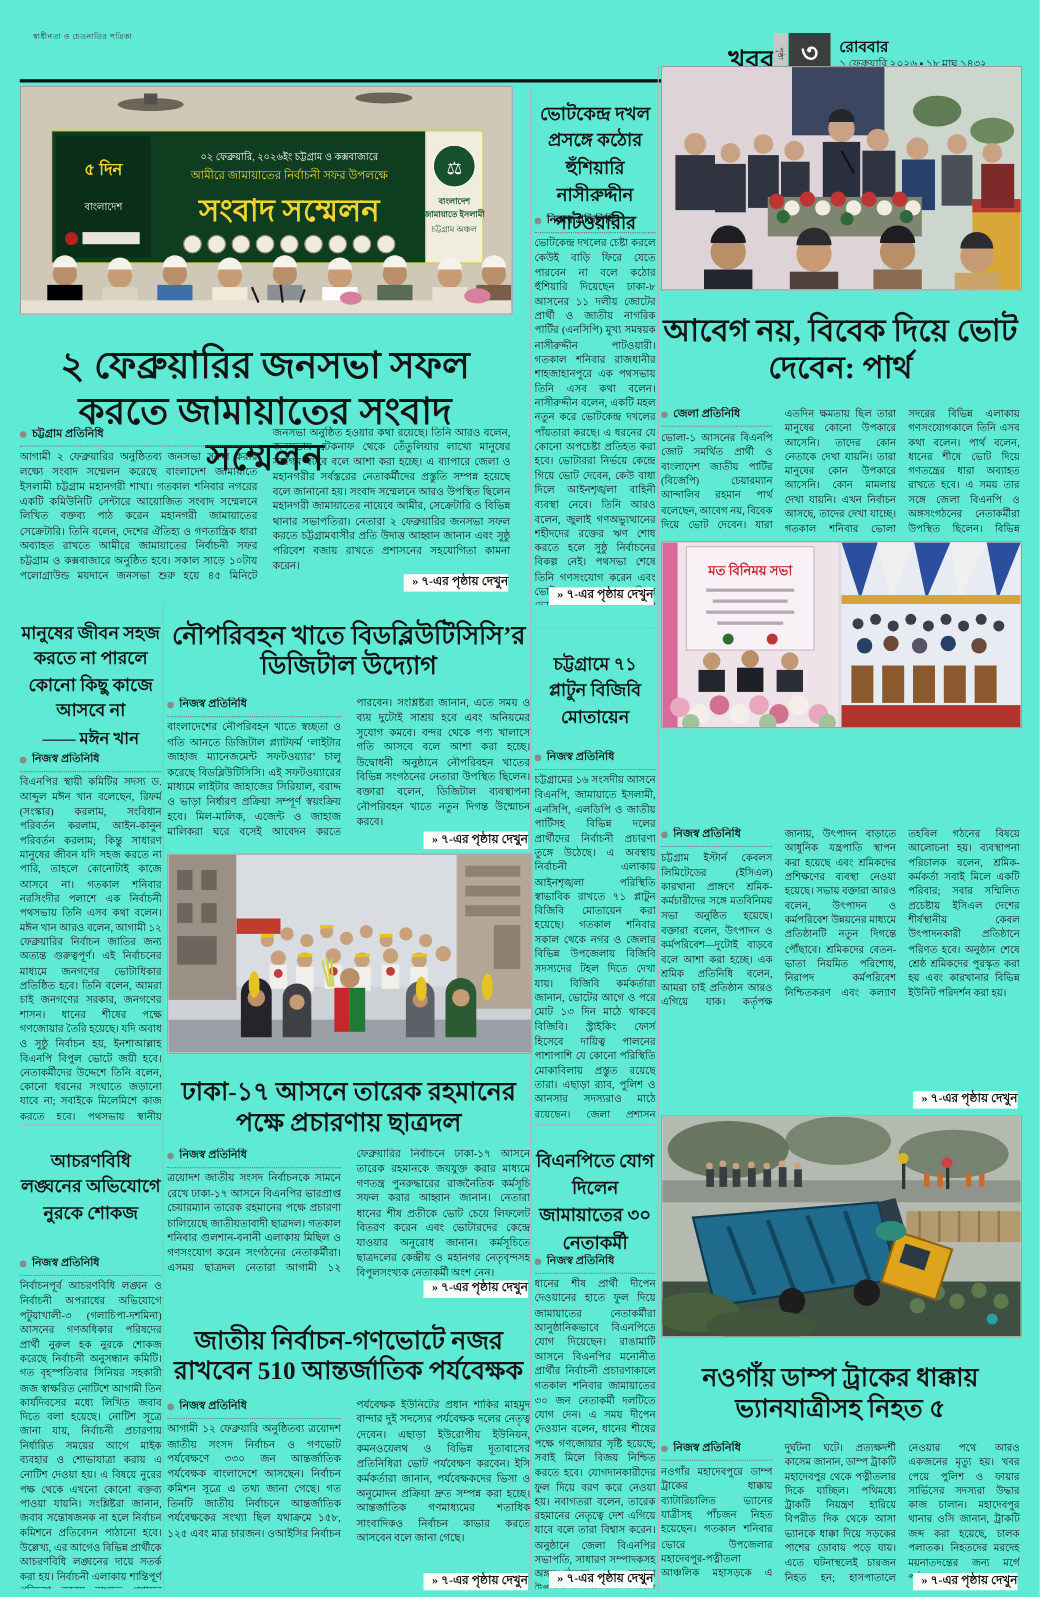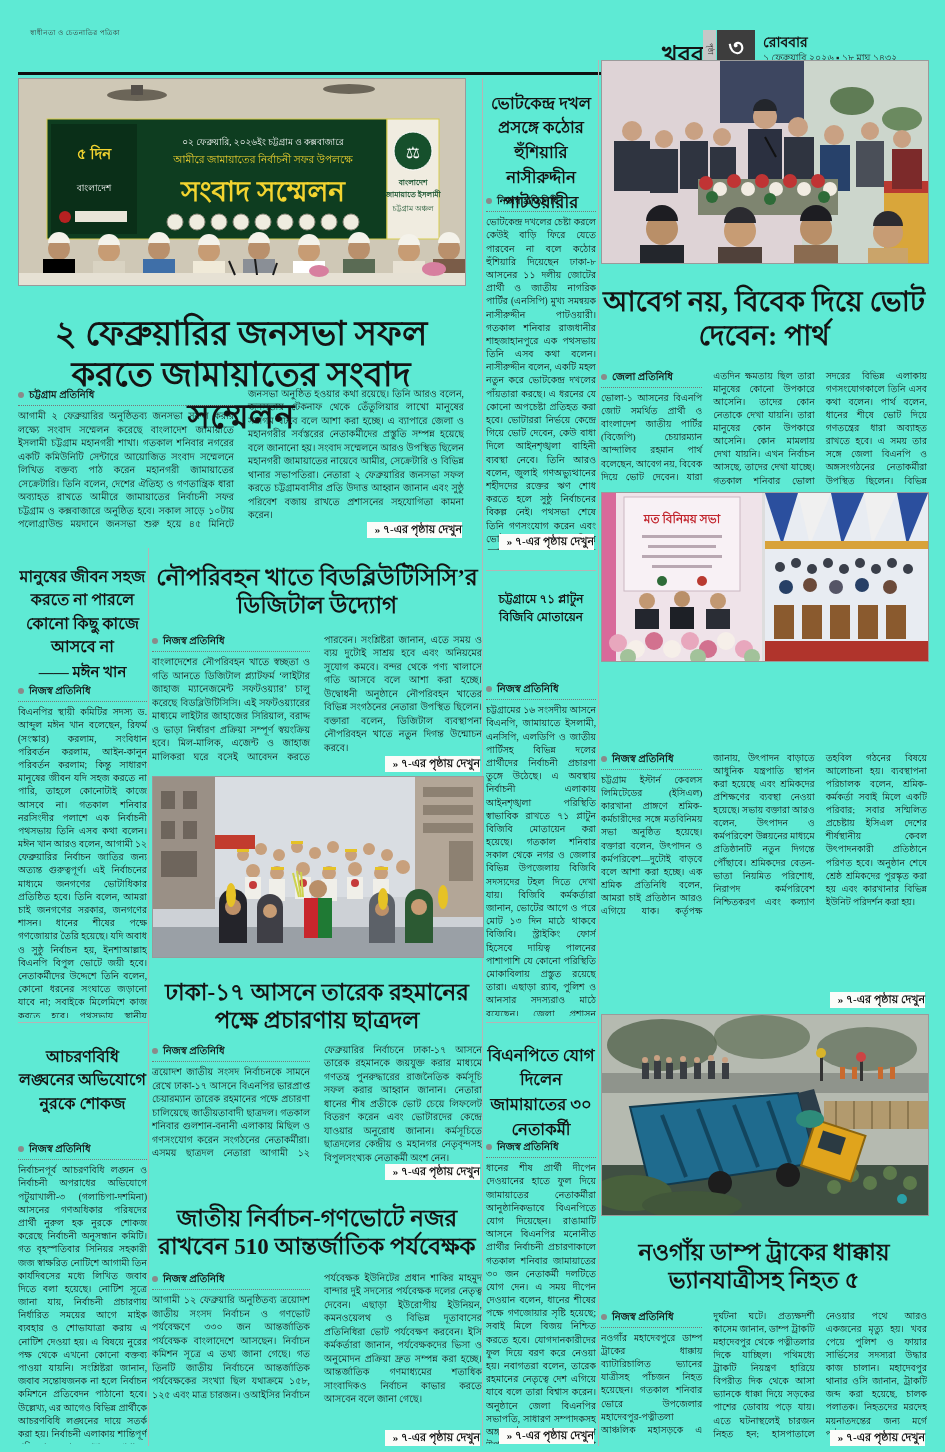--- a/index.html
+++ b/index.html
@@ -40,21 +40,21 @@
   .bd-nur  {left:18px; top:1142px;width:129px;height:302px;font-size:9.3px;}
   .hd-ship {left:152px;top:545px; width:330px;font-size:23px;}
   .bd-ship {left:152px;top:634px; width:330px;height:138px;}
   .p-proc  {left:152px;top:776px; width:330px;height:180px;}
   .hd-chh  {left:152px;top:960px; width:330px;font-size:23px;}
   .bd-chh  {left:152px;top:1044px;width:330px;height:136px;}
   .hd-obs  {left:152px;top:1186px;width:330px;font-size:23px;}
   .bd-obs  {left:152px;top:1272px;width:330px;height:174px;}
   .hd-pat  {left:486px;top:78px;  width:110px;font-size:16.5px;line-height:1.5;}
   .bd-pat  {left:486px;top:194px; width:110px;height:356px;font-size:9.3px;}
-  .hd-bgb  {left:486px;top:580px; width:110px;font-size:12px;line-height:1.5;}
+  .hd-bgb  {left:486px;top:580px; width:110px;font-size:16px;line-height:1.5;}
   .bd-bgb  {left:486px;top:682px; width:110px;height:334px;font-size:9.3px;}
   .hd-bnp  {left:486px;top:1030px;width:110px;font-size:16.5px;line-height:1.5;}
   .bd-bnp  {left:486px;top:1140px;width:110px;height:304px;font-size:9.3px;}
   .p-par   {left:601px;top:60px;  width:326px;height:202px;}
   .hd-par  {left:601px;top:266px; width:326px;font-size:28px;}
   .bd-par  {left:601px;top:370px; width:326px;height:118px;font-size:9.2px;}
   .p-meet  {left:601px;top:492px; width:326px;height:168px;}
   .hd-ecl  {left:601px;top:664px; width:326px;font-size:23px;}
   .bd-ecl  {left:601px;top:752px; width:326px;height:256px;font-size:9.2px;}
   .p-trk   {left:601px;top:1014px;width:326px;height:200px;}

